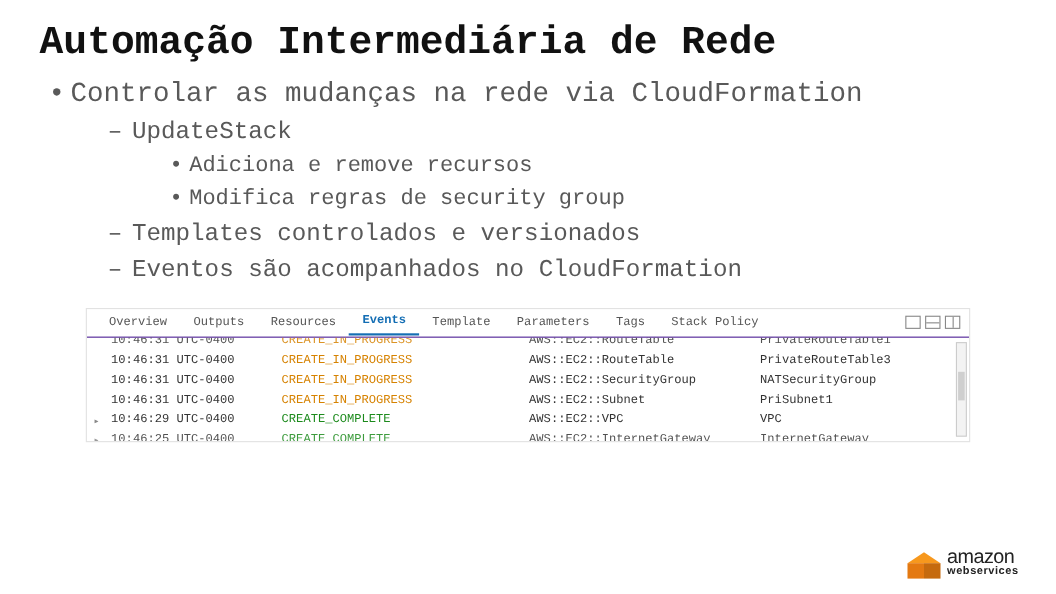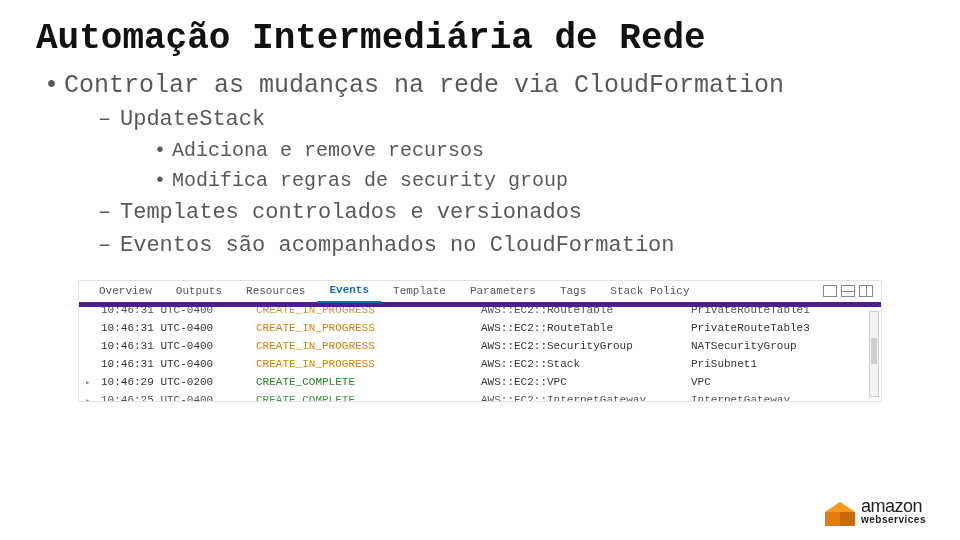--- a/index.html
+++ b/index.html
@@ -74,21 +74,21 @@
     font-size: 11px;
     color: #444;
     position: relative;
     overflow: hidden;
   }
   .tabbar {
     display: flex;
     align-items: center;
     height: 26px;
     padding: 0 8px;
-    border-bottom: 5px solid #4c1d95;
+    border-bottom: 1px solid #4c1d95;
   }
   .tab {
     padding: 5px 12px;
     color: #555;
     cursor: pointer;
   }
   .tab.active {
     color: #146eb4;
     border-bottom: 2px solid #146eb4;
     font-weight: 700;
@@ -252,26 +252,26 @@
             <span class="caret"></span>
             <span class="c-time">10:46:31 UTC-0400</span>
             <span class="c-status orange">CREATE_IN_PROGRESS</span>
             <span class="c-type">AWS::EC2::SecurityGroup</span>
             <span class="c-id">NATSecurityGroup</span>
           </div>
           <div class="row">
             <span class="caret"></span>
             <span class="c-time">10:46:31 UTC-0400</span>
             <span class="c-status orange">CREATE_IN_PROGRESS</span>
-            <span class="c-type">AWS::EC2::Stack</span>
+            <span class="c-type">AWS::EC2::Subnet</span>
             <span class="c-id">PriSubnet1</span>
           </div>
           <div class="row">
             <span class="caret">▸</span>
-            <span class="c-time">10:46:29 UTC-0200</span>
+            <span class="c-time">10:46:29 UTC-0400</span>
             <span class="c-status green">CREATE_COMPLETE</span>
             <span class="c-type">AWS::EC2::VPC</span>
             <span class="c-id">VPC</span>
           </div>
           <div class="row cut-bot">
             <span class="caret">▸</span>
             <span class="c-time">10:46:25 UTC-0400</span>
             <span class="c-status green">CREATE_COMPLETE</span>
             <span class="c-type">AWS::EC2::InternetGateway</span>
             <span class="c-id">InternetGateway</span>

